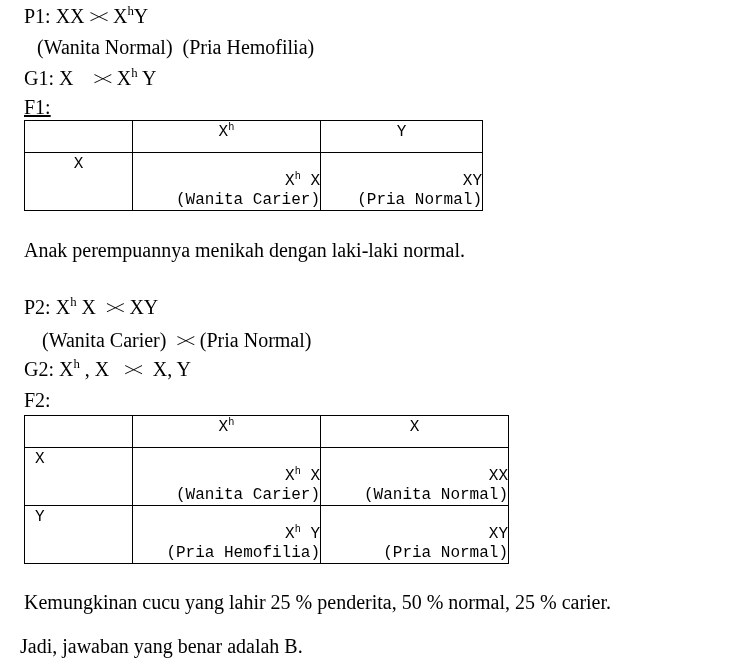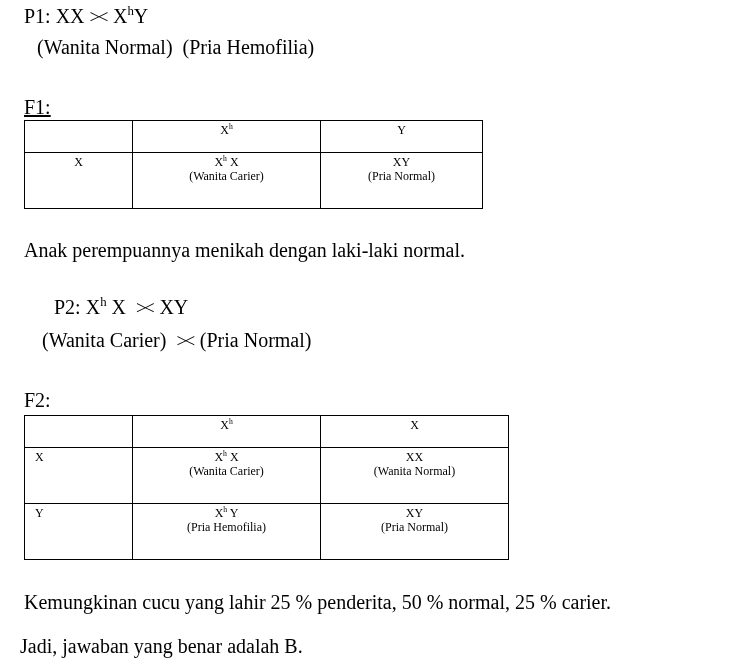--- a/index.html
+++ b/index.html
@@ -41,36 +41,38 @@
     letter-spacing: -0.14em;
     padding-right: 0.12em;
     font-size: 0.95em;
   }
 
   
   .punnett {
     position: absolute;
     border-collapse: collapse;
     table-layout: fixed;
-    font-size: 12px;
+    font-size: 16px;
     color: #000;
+    font-family: Liberation Mono, monospace;
   }
   .punnett td {
     border: 1.3px solid #000000;
     padding: 0;
     vertical-align: top;
     text-align: center;
     line-height: 1.12;
   }
   .punnett td.head {
     height: 28px;
     padding-top: 3px;
   }
   .punnett td.body {
-    padding-top: 3px;
+    padding-top: 20px;
+    text-align: right;
   }
   .punnett td.rowlab-center {
     text-align: center;
     vertical-align: top;
     padding-top: 3px;
   }
   .punnett td.rowlab-left {
     text-align: left;
     padding-left: 10px;
     vertical-align: top;
@@ -81,20 +83,21 @@
 </style>
 </head>
 <body>
 
 <div class="page">
 
   <div class="line" style="left:24px; top:6px;"><span>P1: XX </span><span class="cross">&gt;&lt;</span><span> X</span><sup>h</sup><span>Y</span></div>
 
   <div class="line" style="left:37px; top:37px;">(Wanita Normal)  (Pria Hemofilia)</div>
 
+  <div class="line" style="left:24px; top:68px;"><span>G1: X    </span><span class="cross">&gt;&lt;</span><span> X</span><sup>h</sup><span> Y</span></div>
 
   <div class="line" style="left:24px; top:97px;text-decoration:underline;">F1:</div>
 
   <table class="punnett" style="left:24px; top:120px; width:458px;">
     <colgroup>
       <col style="width:108px;">
       <col style="width:188px;">
       <col style="width:162px;">
     </colgroup>
     <tbody>
@@ -112,24 +115,25 @@
         <td class="body">
           <span class="cellline"><span>XY</span><sup></sup><span></span></span>
           <span class="cellline paren">(Pria Normal)</span>
         </td>
       </tr>
     </tbody>
   </table>
 
   <div class="line" style="left:24px; top:240px;text-align:center;">Anak perempuannya menikah dengan laki-laki normal.</div>
 
-  <div class="line" style="left:24px; top:297px;margin-left:30px;"><span>P2: X</span><sup>h</sup><span> X  </span><span class="cross">&gt;&lt;</span><span> XY</span></div>
+  <div class="line" style="left:24px; top:297px;"><span>P2: X</span><sup>h</sup><span> X  </span><span class="cross">&gt;&lt;</span><span> XY</span></div>
 
   <div class="line" style="left:42px; top:330px;"><span>(Wanita Carier)  </span><span class="cross">&gt;&lt;</span><span> (Pria Normal)</span></div>
 
+  <div class="line" style="left:24px; top:359px;"><span>G2: X</span><sup>h</sup><span> , X   </span><span class="cross">&gt;&lt;</span><span>  X, Y</span></div>
 
   <div class="line" style="left:24px; top:390px;">F2:</div>
 
   <table class="punnett" style="left:24px; top:415px; width:484px;">
     <colgroup>
       <col style="width:108px;">
       <col style="width:188px;">
       <col style="width:188px;">
     </colgroup>
     <tbody>

